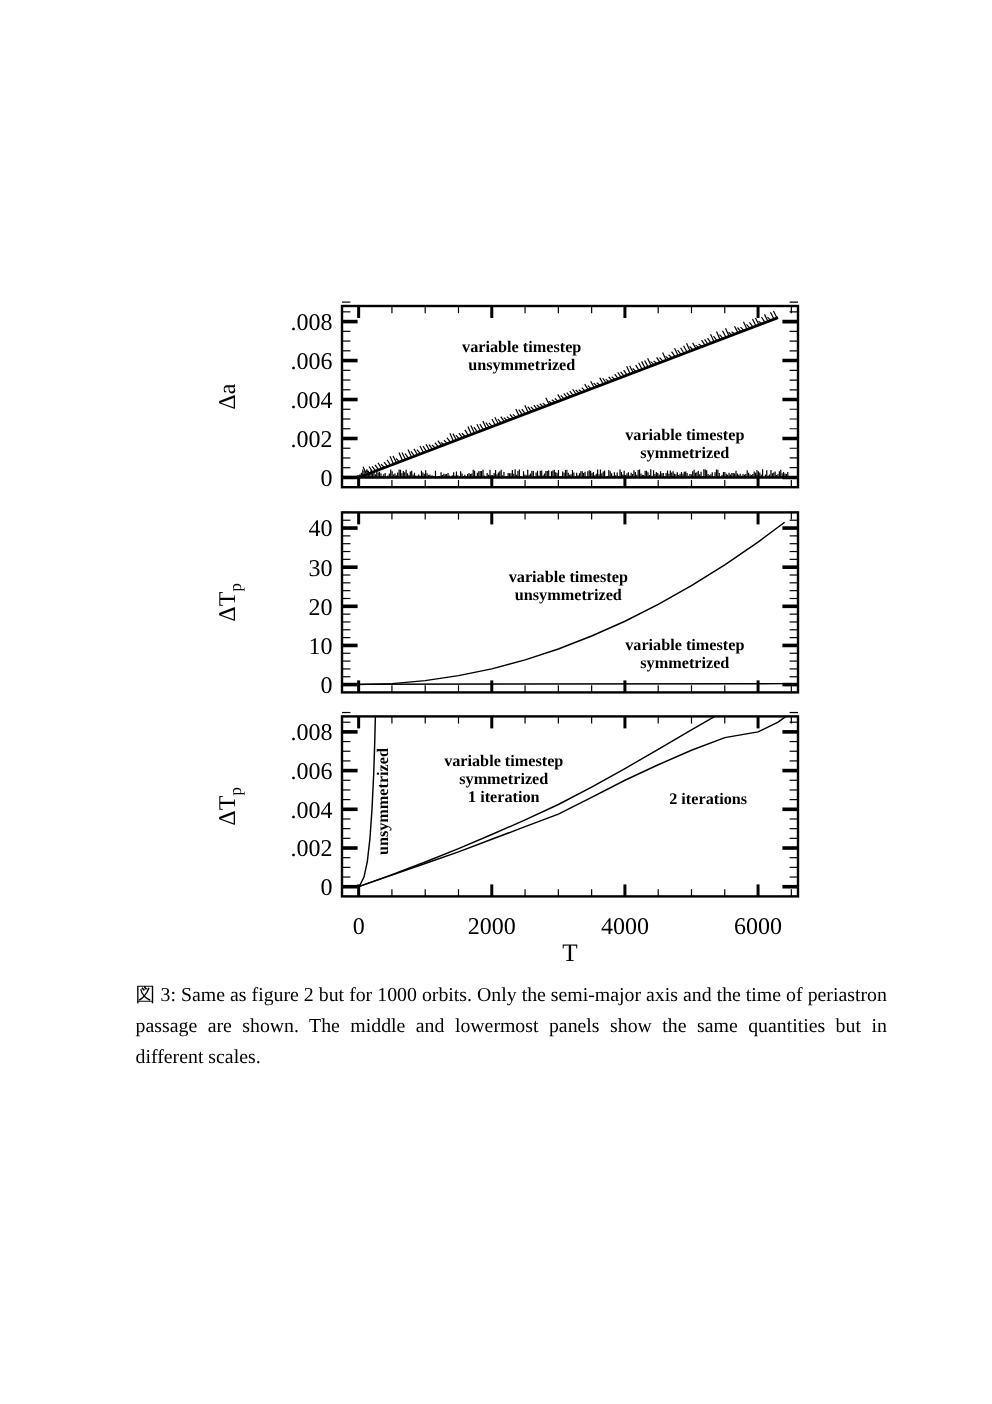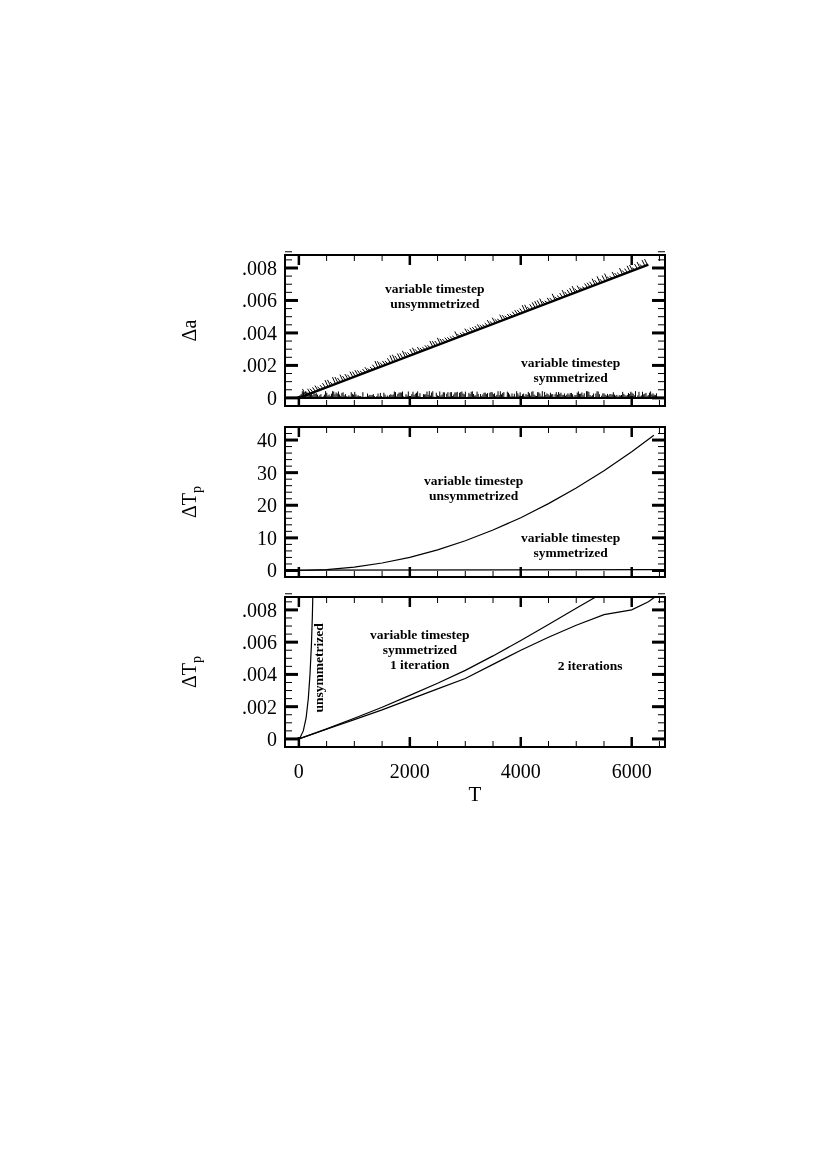--- a/index.html
+++ b/index.html
@@ -733,13 +733,14 @@
         <text x="259.8029197080292" y="403.61290322580646" text-anchor="middle" font-size="13.5" font-weight="bold"><tspan x="259.8029197080292" y="393.6">variable timestep</tspan><tspan x="259.8029197080292" y="408.6">symmetrized</tspan><tspan x="259.8029197080292" y="423.6">1 iteration</tspan></text>
         <text x="430.1094890510949" y="419.741935483871" text-anchor="middle" font-size="13.5" font-weight="bold"><tspan x="430.1094890510949" y="424.7">2 iterations</tspan></text>
         <text x="158.28467153284672" y="422.9677419354839" text-anchor="middle" font-size="13.5" font-weight="bold" transform="rotate(-90 158.28467153284672 422.9677419354839)"><tspan x="158.28467153284672" y="428.0">unsymmetrized</tspan></text>
         <text x="138.86861313868613" y="533" text-anchor="middle" font-size="20">0</text>
         <text x="249.8175182481752" y="533" text-anchor="middle" font-size="20">2000</text>
         <text x="360.7664233576642" y="533" text-anchor="middle" font-size="20">4000</text>
         <text x="471.7153284671533" y="533" text-anchor="middle" font-size="20">6000</text>
         <text x="315" y="556" text-anchor="middle" font-size="21">T</text>
       </g>
     </svg>
+  <div id="caption">図 3: Same as figure 2 but for 1000 orbits. Only the semi-major axis and the time of periastron passage are shown. The middle and lowermost panels show the same quantities but in different scales.</div>
 </div>
 
 </body></html>

